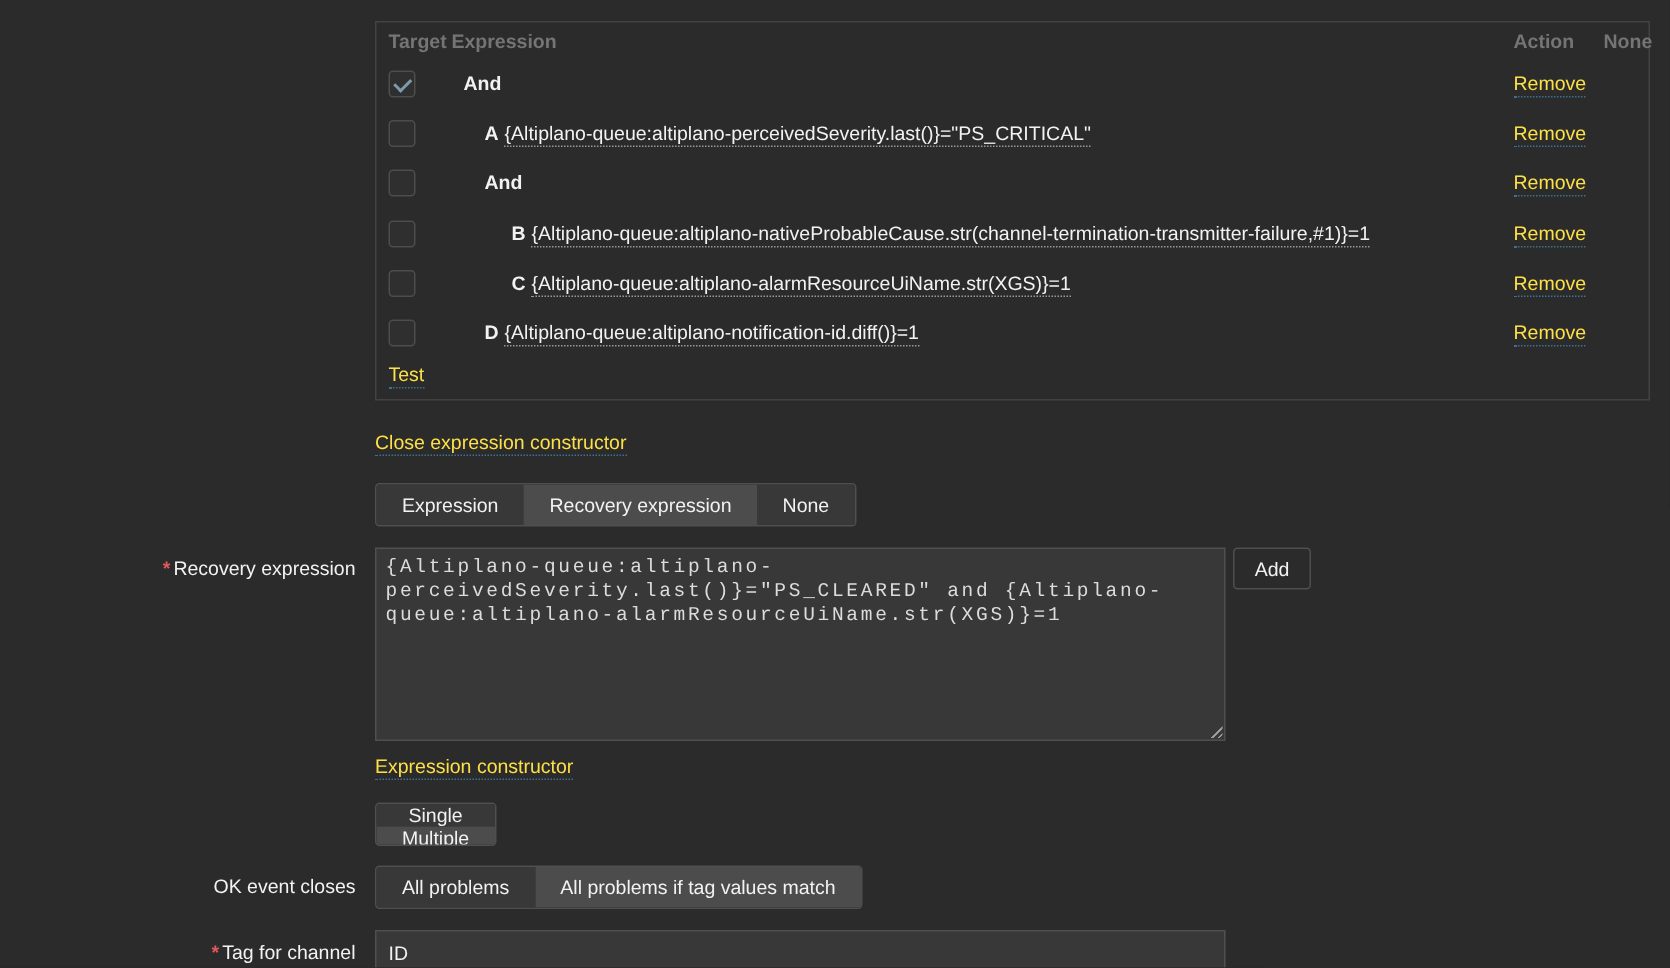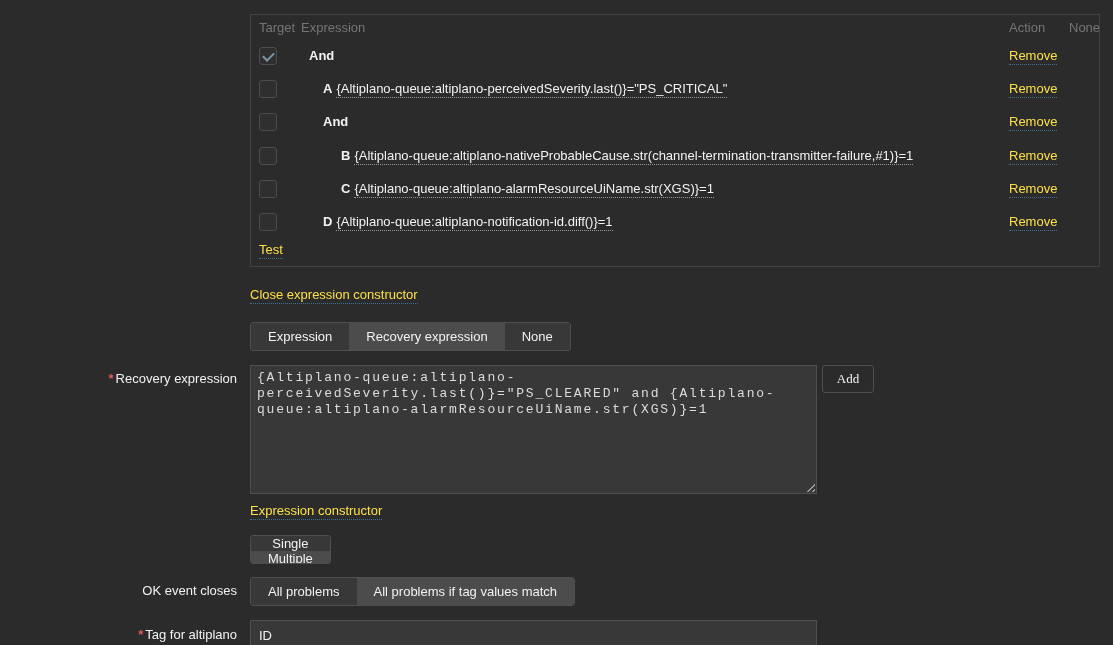--- a/index.html
+++ b/index.html
@@ -7,21 +7,21 @@
   .page {
     position:relative; width:1113px; height:645px; overflow:hidden;
     background:#2b2b2b;
     font-family:"Liberation Sans", sans-serif; font-size:13px; color:#f2f2f2;
   }
   
   .etable {
     position:absolute; left:250px; top:14px; width:850px; height:253px;
     border:1px solid #424242;
   }
-  .ehead span { position:absolute; top:5px; color:#757575; }
+  .ehead span { position:absolute; top:5px; color:#757575;font-weight:bold; }
   .h-target { left:8px; }
   .h-expression { left:50px; }
   .h-action { left:758px; }
   .h-info { left:818px; }
   .erow { position:absolute; left:0; width:100%; height:18px; line-height:18px; }
   .r0 { top:32px; } .r1 { top:65px; } .r2 { top:98px; }
   .r3 { top:132px; } .r4 { top:165px; } .r5 { top:198px; }
   .checkbox {
     position:absolute; left:8px; top:0; width:18px; height:18px;
     background:#2f2f2f; border:1px solid #4d4d4d; border-radius:3px; cursor:pointer;
@@ -79,21 +79,21 @@
     resize:none; overflow:hidden; outline:none;
   }
   .resize-handle {
     position:absolute; left:806px; top:483px; width:9px; height:9px;
     background:
       linear-gradient(135deg, transparent 0 55%, #9a9a9a 55% 65%, transparent 65% 80%, #9a9a9a 80% 90%, transparent 90%);
   }
   .add-btn {
     position:absolute; left:822px; top:365px; width:52px; height:28px;
     background:transparent; border:1px solid #4f4f4f; border-radius:3px;
-    color:#f2f2f2; font-family:Liberation Serif, serif; font-size:13px;
+    color:#f2f2f2; font-family:Liberation Sans, sans-serif; font-size:13px;
     cursor:pointer;
   }
   .tag-input {
     position:absolute; left:250px; top:620px; width:567px; height:30px;
     background:#383838; border:1px solid #4f4f4f; color:#f2f2f2;
     font-family:"Liberation Sans", sans-serif; font-size:13px;
     padding:0 8px; outline:none;
   }
 </style>
 </head>
@@ -184,17 +184,17 @@
     <button class="selected">Multiple</button>
   </div>
 
   <div class="flabel lbl-okcloses">OK event closes</div>
   <div class="seg seg-okcloses">
     <button>All problems</button>
     <button class="selected">All problems if tag values match</button>
   </div>
 
   <div class="flabel lbl-tag">
-    <span class="req">*</span><span>Tag for altiplano</span>
+    <span class="req">*</span><span>Tag for channel</span>
   </div>
   <input class="tag-input" value="ID" style="">
 
 </div>
 
 </body></html>

